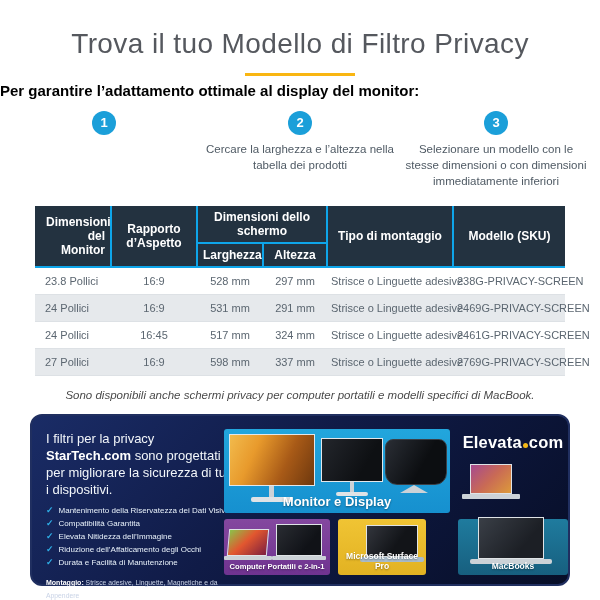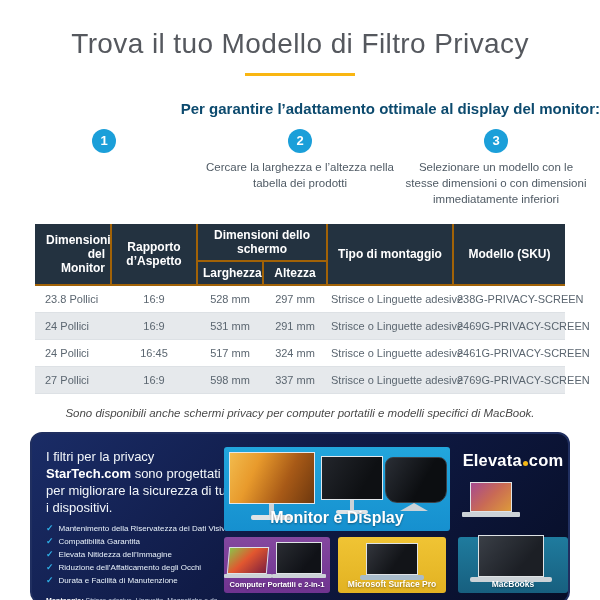--- a/index.html
+++ b/index.html
@@ -1,28 +1,28 @@
 <!DOCTYPE html>
 <html><head>
 <meta charset="utf-8">
 <style>
   * { box-sizing: border-box; margin: 0; padding: 0; }
   html,body { width:600px; height:600px; background:#fff; font-family:"Liberation Sans", sans-serif; overflow:hidden; }
 
   .page-title { margin-top:28px; text-align:center; font-size:28px; font-weight:300; color:#55585e; letter-spacing:.4px; }
   .title-underline { width:110px; height:3px; background:#f9b612; margin:13px auto 0; }
-  .subtitle { margin-top:24px; text-align:right; font-size:15px; font-weight:bold; color:#0c4a6e; }
+  .subtitle { margin-top:6px; text-align:left; font-size:15px; font-weight:bold; color:#000000; }
 
   .steps { display:flex; justify-content:center; margin-top:12px; }
   .step { width:196px; text-align:center; padding:0 4px; }
   .step-circle { width:24px; height:24px; border-radius:50%; background:#1b9fd9; color:#fff; font-size:13px; font-weight:bold; line-height:24px; margin:0 auto 7px; }
   .step-text { font-size:11.5px; color:#4f5a64; line-height:1.38; }
 
   table.spec { width:530px; margin:16px auto 0; border-collapse:collapse; table-layout:fixed; }
-  table.spec th { background:#233240; color:#fff; font-size:12px; font-weight:600; border:2px solid #a16207; padding:4px 5px; }
+  table.spec th { background:#233240; color:#fff; font-size:12px; font-weight:600; border:2px solid #0ea5e9; padding:4px 5px; }
   table.spec th.first { border-left:none; text-align:right; padding-left:11px; }
   table.spec th.last { border-right:none; }
   table.spec thead tr:first-child th { border-top:none; }
   table.spec td { font-size:11px; color:#5b6670; padding:7px 4px; text-align:center; border-bottom:1px solid #dde1e5; white-space:nowrap; }
   table.spec td.cell-monitor { text-align:left; padding-left:10px; }
   table.spec tbody tr:nth-child(even) td { background:#e6e9ec; }
   .col-monitor{width:76px}.col-ratio{width:86px}.col-w{width:66px}.col-h{width:64px}.col-mount{width:126px}.col-sku{width:112px}
 
   .footnote { margin-top:13px; text-align:center; font-size:11.5px; font-style:italic; color:#4a4a4a; }
 
@@ -35,24 +35,24 @@
   .feature-list { list-style:none; margin-top:7px; }
   .feature-list li { display:flex; align-items:baseline; margin:3px 0; font-size:8px; color:#e8f1fa; white-space:nowrap; }
   .check { color:#2fb0e8; font-size:9px; font-weight:bold; margin-right:5px; }
   .promo-meta { margin-top:9px; font-size:6.8px; color:#c9d3e6; line-height:1.9; }
   .promo-meta b { color:#fff; font-size:7px; }
 
   .gpanel { position:absolute; border-radius:3px; }
   .gpanel-label { position:absolute; left:0; right:0; bottom:4px; text-align:center; color:#fff; font-weight:bold; text-shadow:0 1px 2px rgba(0,0,0,.4); }
 
   .panel-monitors { left:192px; top:13px; width:226px; height:84px; background:linear-gradient(180deg,#22a6dd,#1690cf); }
-  .panel-monitors .gpanel-label { font-size:16px; }
+  .panel-monitors .gpanel-label { font-size:13px; }
   .panel-laptops { left:192px; top:103px; width:106px; height:56px; background:linear-gradient(180deg,#84489f,#6f3390); }
   .panel-laptops .gpanel-label { font-size:7.6px; }
-  .panel-surface { left:306px; top:103px; width:108px; height:56px; background:linear-gradient(180deg,#f0c434,#e2b222); }
+  .panel-surface { left:306px; top:103px; width:88px; height:56px; background:linear-gradient(180deg,#f0c434,#e2b222); }
   .panel-surface .gpanel-label { font-size:8.5px; }
   .panel-macbooks { left:426px; top:103px; width:110px; height:56px; background:linear-gradient(180deg,#1f7b9e,#175f7f); }
   .panel-macbooks .gpanel-label { font-size:8.5px;margin-top:46px; }
 
   .logo { position:absolute; left:426px; top:17px; width:110px; text-align:center; color:#fff; font-size:16.5px; font-weight:bold; letter-spacing:.2px; }
   .logo-dot { display:inline-block; width:5px; height:5px; border-radius:50%; background:#f5b816; margin:0 1px; }
 
   
   .mon-screen { position:absolute; border:1px solid #e3e7ea; }
   .mon-stand { position:absolute; background:#ccd2d7; }

